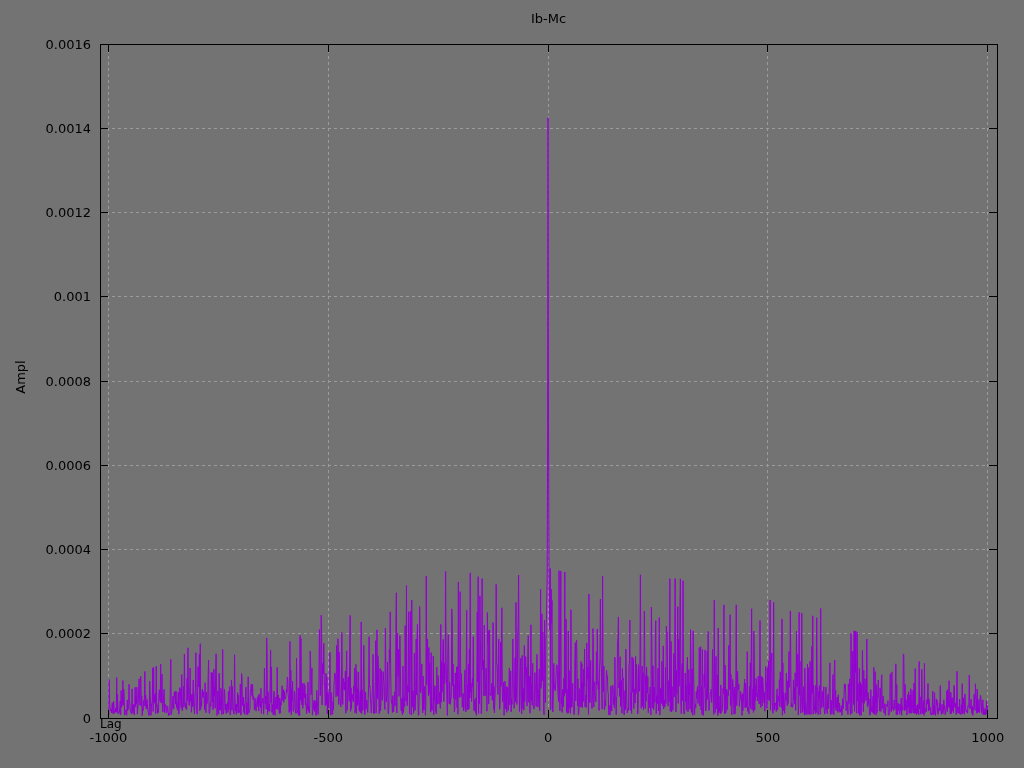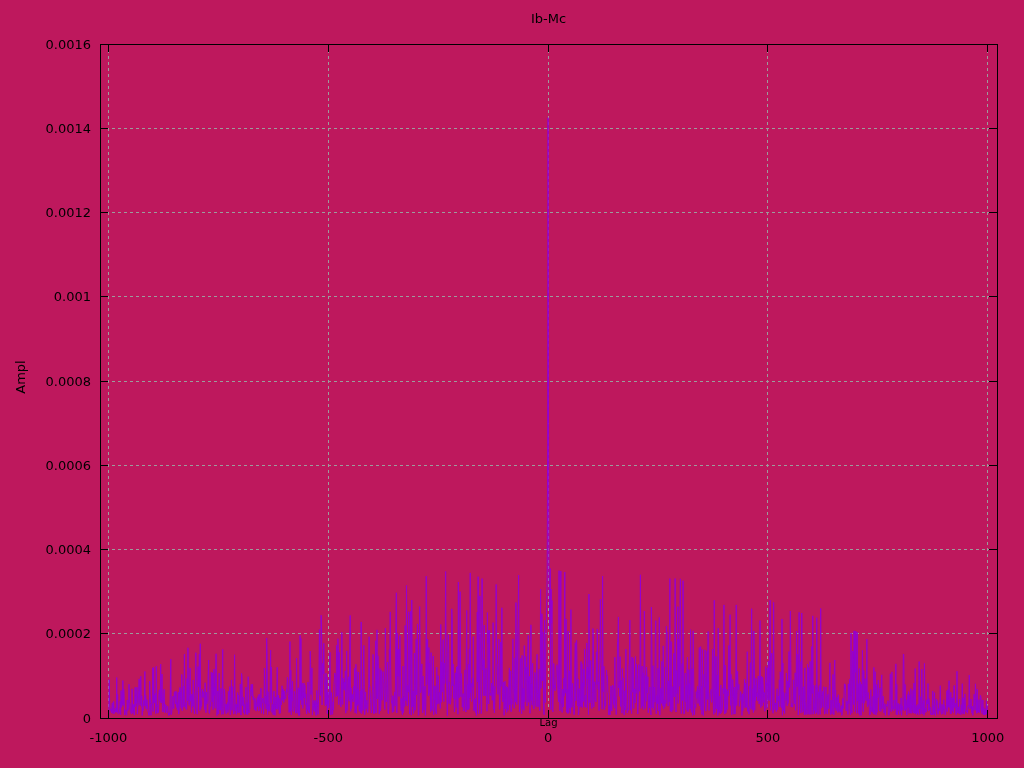--- a/index.html
+++ b/index.html
@@ -5,39 +5,39 @@
   html, body {
     margin: 0;
     padding: 0;
     background: #ffffff;
     font-family: "DejaVu Sans", "Liberation Sans", sans-serif;
   }
   .page {
     position: relative;
     width: 1024px;
     height: 768px;
-    background: #be185d;
+    background: #737373;
     overflow: hidden;
   }
   .chart-title {
     position: absolute;
     top: 11px;
     left: 100px;
     width: 897px;
     text-align: center;
     font-size: 13px;
     color: #000000;
   }
   .x-axis-title {
     position: absolute;
     top: 717px;
     left: 100px;
     width: 897px;
-    text-align: center;
-    font-size: 10px;
+    text-align: left;
+    font-size: 12px;
     color: #000000;
   }
   .y-axis-title {
     position: absolute;
     left: 20px;
     top: 377px;
     transform: translate(-50%, -50%) rotate(-90deg);
     white-space: nowrap;
     font-size: 13px;
     color: #000000;

